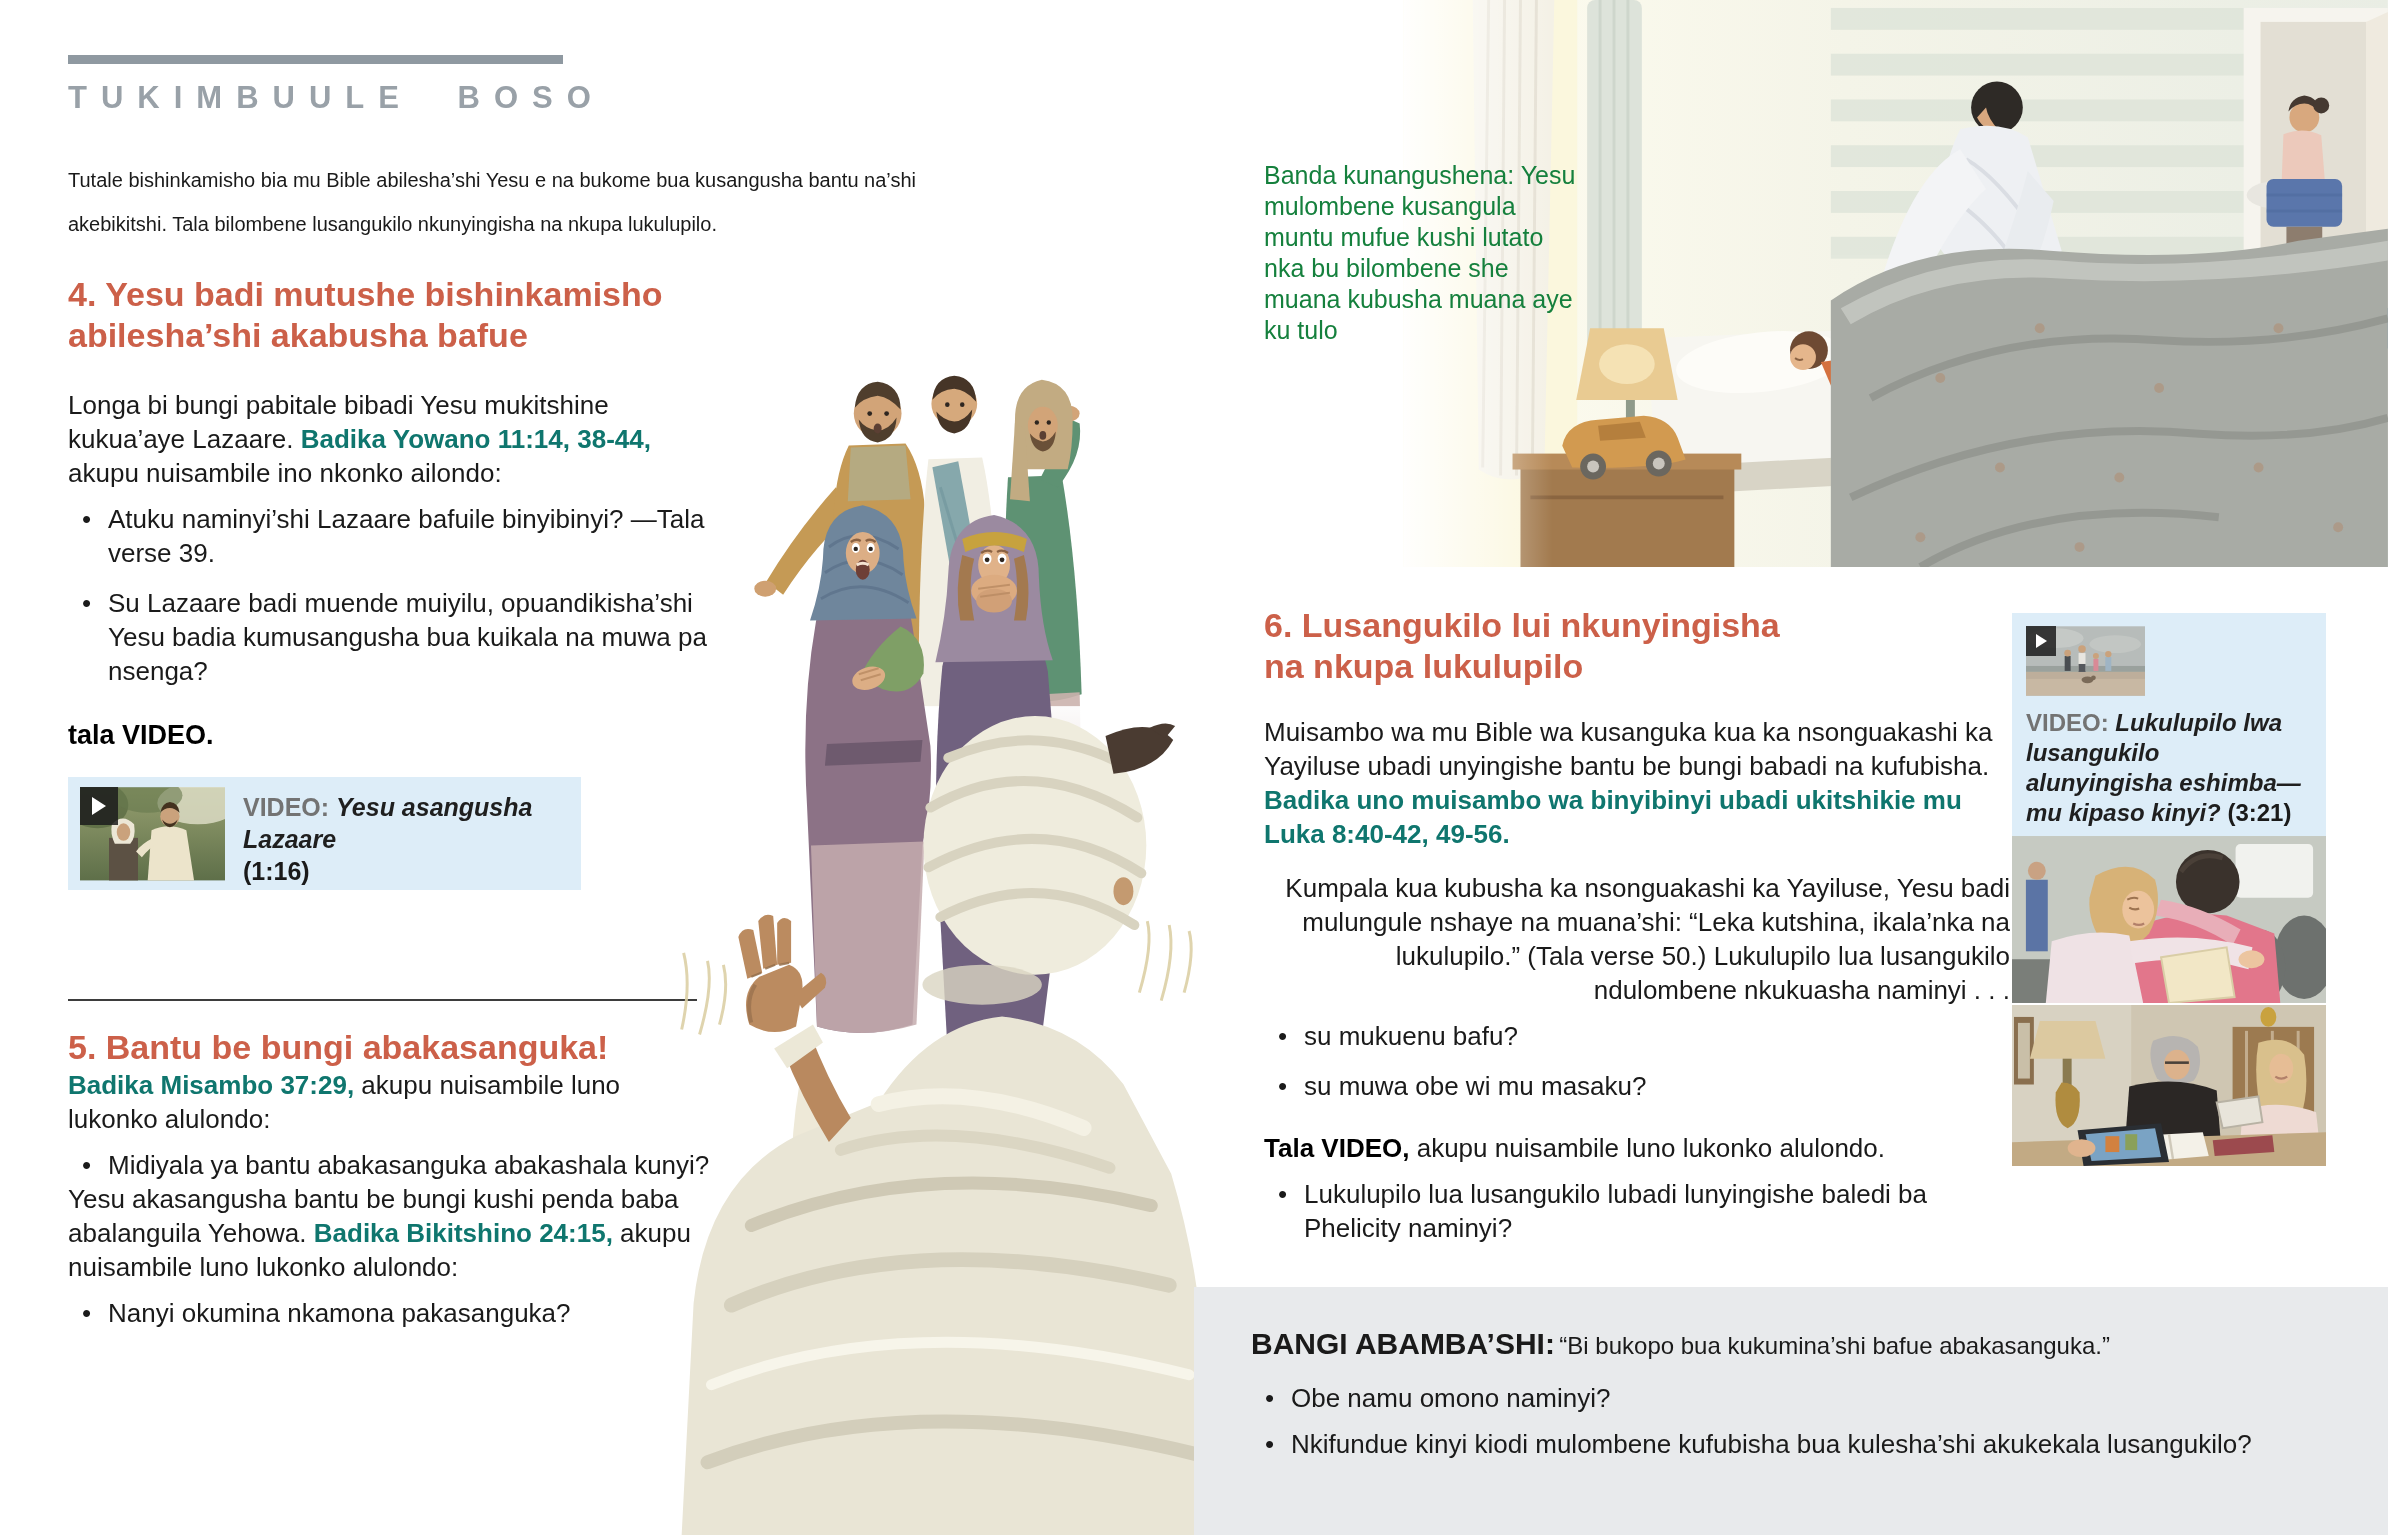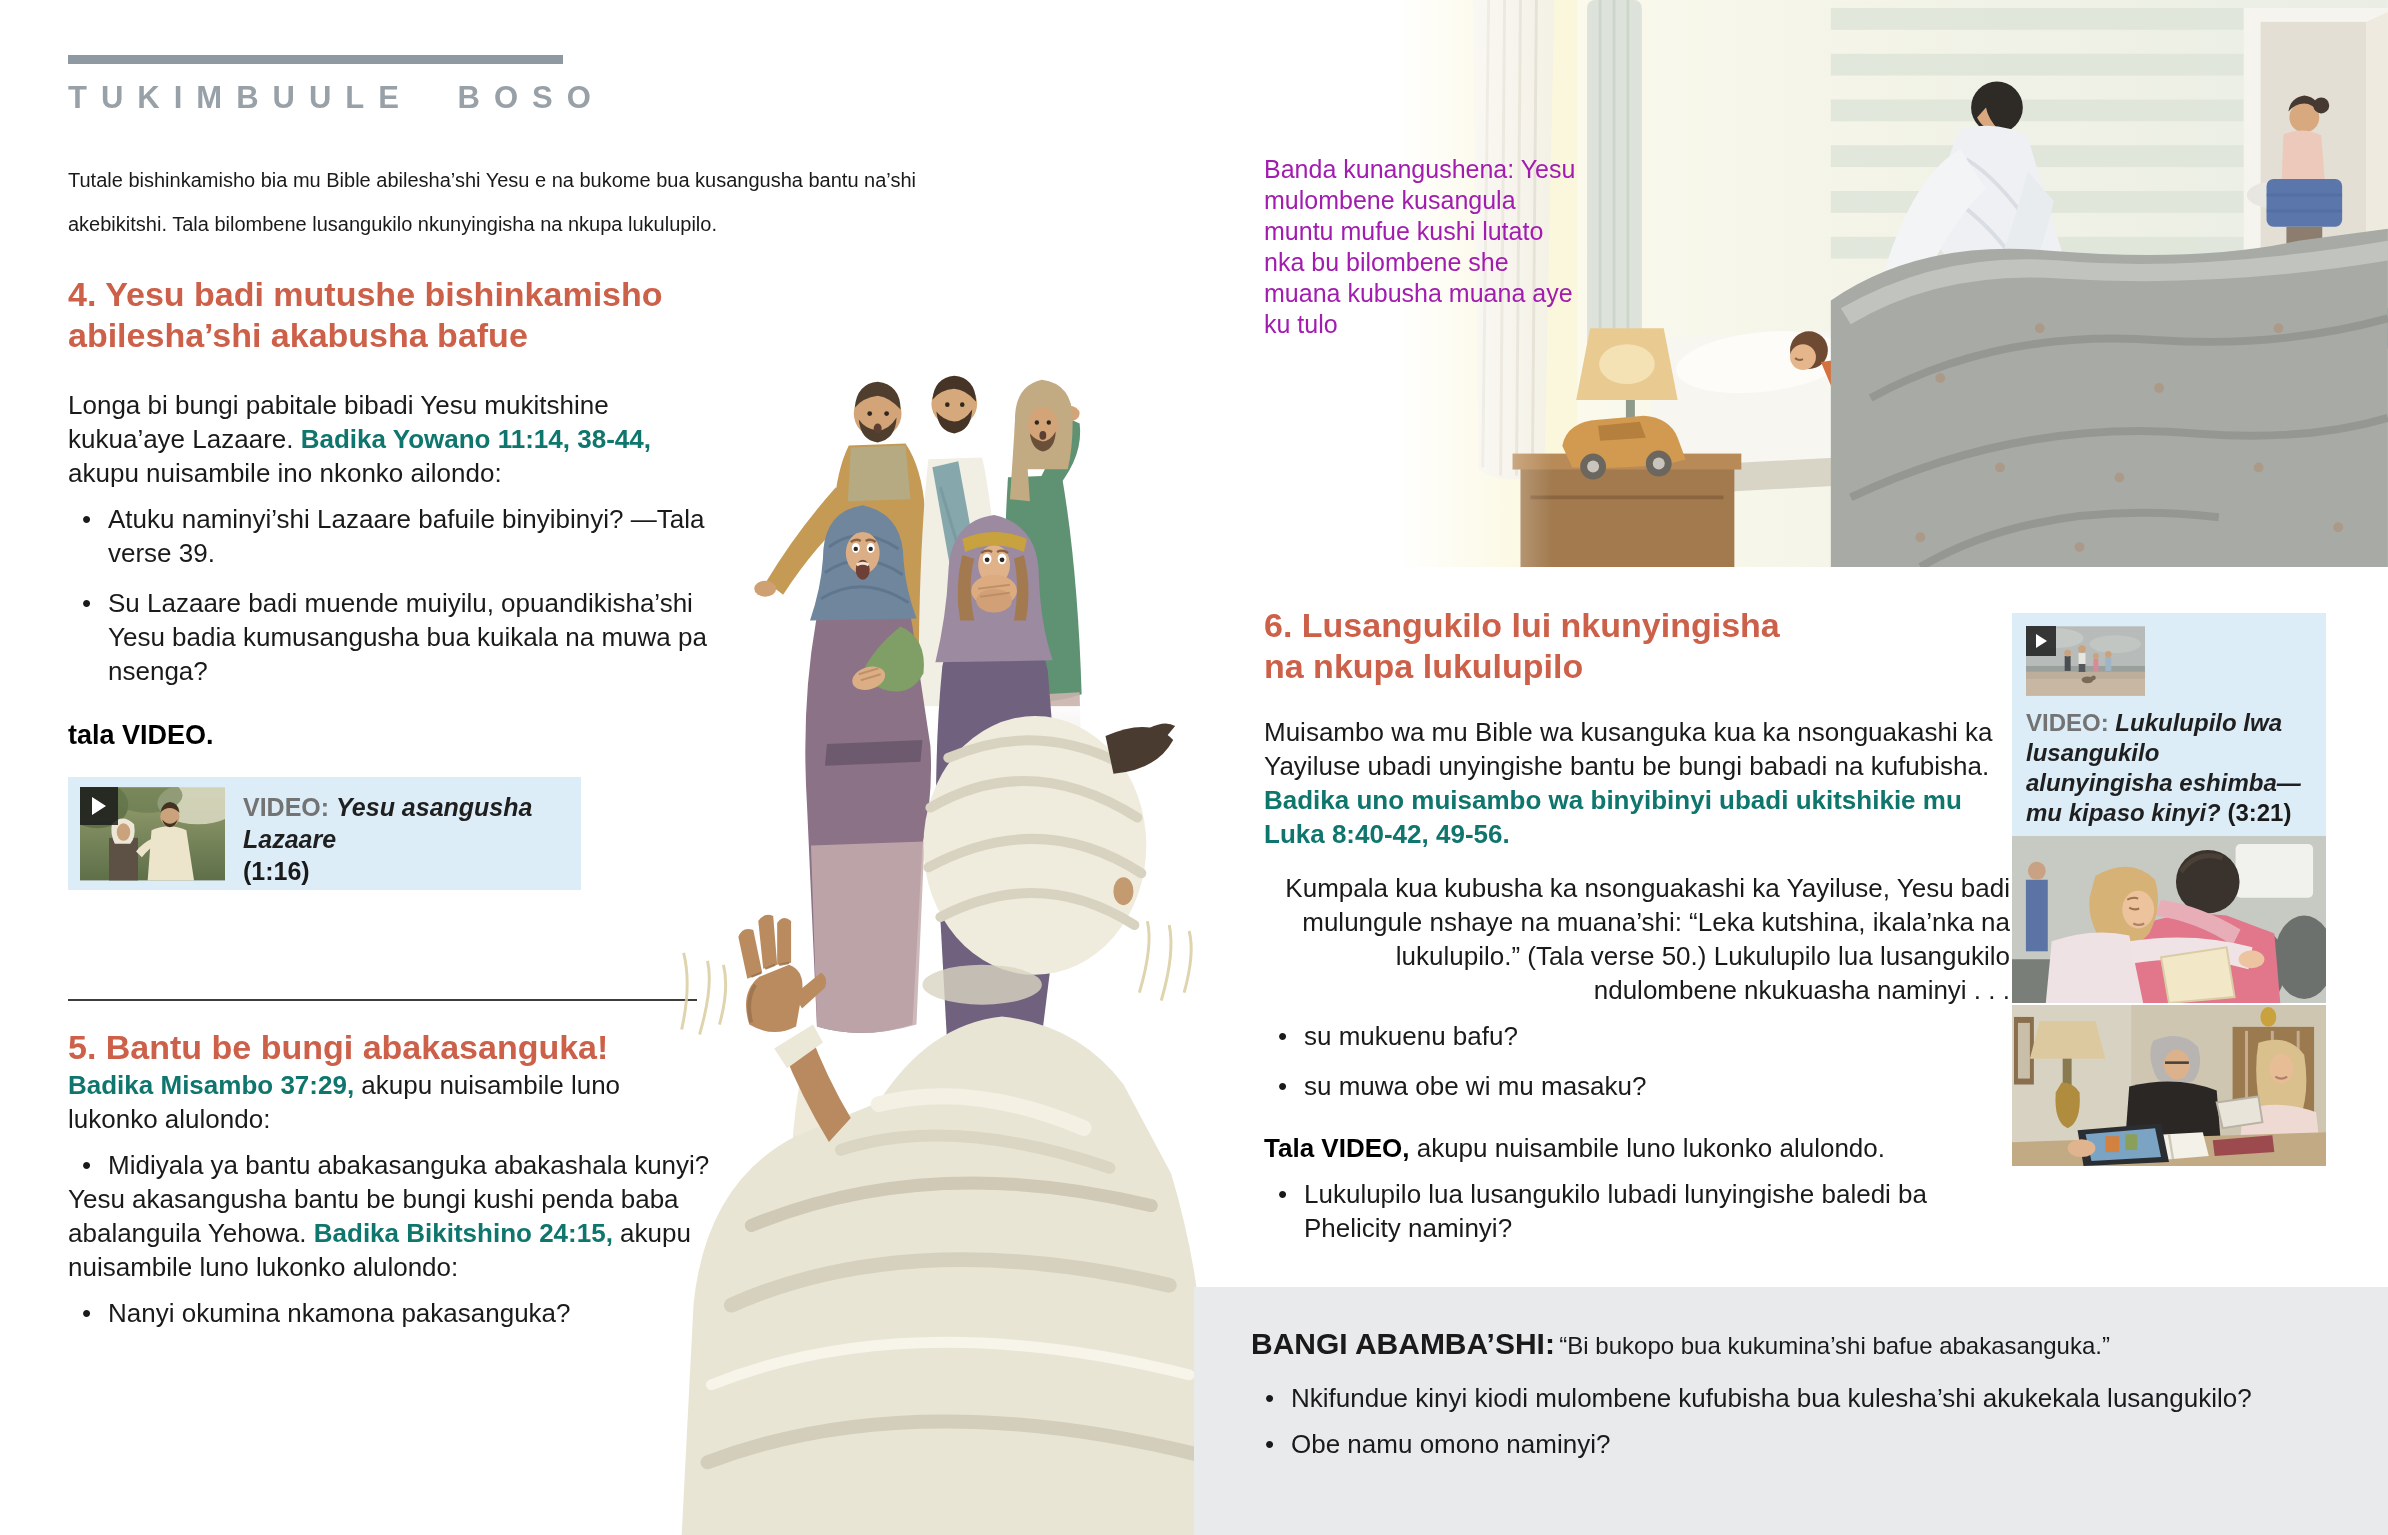--- a/index.html
+++ b/index.html
@@ -33,21 +33,21 @@
   .play-sm i{border-left-width:11px;border-top-width:7px;border-bottom-width:7px;}
   .vb-caption{font-size:25px;line-height:32px;padding-top:4px;}
   .vb-title{font-style:italic;font-weight:bold;color:#1f1f1f;}
   .vb-dur{font-weight:bold;}
   hr.divider{border:0;border-top:2px solid #3d3d3d;width:629px;margin:109px 0 0 0;}
   .h-s5{margin-top:26px;width:637px;}
   .p-s5{margin-top:30px;}
   
   .art-lazarus{position:absolute;left:612px;top:328px;width:597px;height:1207px;pointer-events:none;}
   .art-bedroom{position:absolute;left:1403px;top:0;width:985px;height:567px;}
-  .caption-block{position:absolute;left:1264px;top:154px;width:323px;color:#a21caf;font-size:25px;line-height:31px;}
+  .caption-block{position:absolute;left:1264px;top:160px;width:323px;color:#15803d;font-size:25px;line-height:31px;}
   
   .col-right{position:absolute;left:1264px;top:605px;width:748px;}
   .col-right .body-t{width:746px;}
   .col-right ul{width:726px;}
   .h-s6{width:557px;margin-bottom:28px;}
   .mt16{margin-top:20px;text-align:right;}
   .mt28{margin-top:28px;}
   
   .videobox2{position:absolute;left:2012px;top:613px;width:314px;background:#ddedf8;box-sizing:border-box;padding:13px 14px 14px 14px;cursor:pointer;}
   .vb2-caption{margin-top:12px;font-size:24px;line-height:30px;}
@@ -523,17 +523,17 @@
     <ellipse cx="70" cy="144" rx="14" ry="9" fill="#e0b48e"></ellipse>
   </svg>
 </figure>
 
 <div class="discuss">
   <p style="margin:0;">
     <span class="discuss-title">BANGI ABAMBA’SHI:</span>
     <span class="discuss-quote">“Bi bukopo bua kukumina’shi bafue abakasanguka.”</span>
   </p>
   <ul>
+    <li><span>Obe namu omono naminyi?</span></li>
     <li><span>Nkifundue kinyi kiodi mulombene kufubisha bua kulesha’shi akukekala lusangukilo?</span></li>
-    <li><span>Obe namu omono naminyi?</span></li>
   </ul>
 </div>
 
 
 </body></html>

